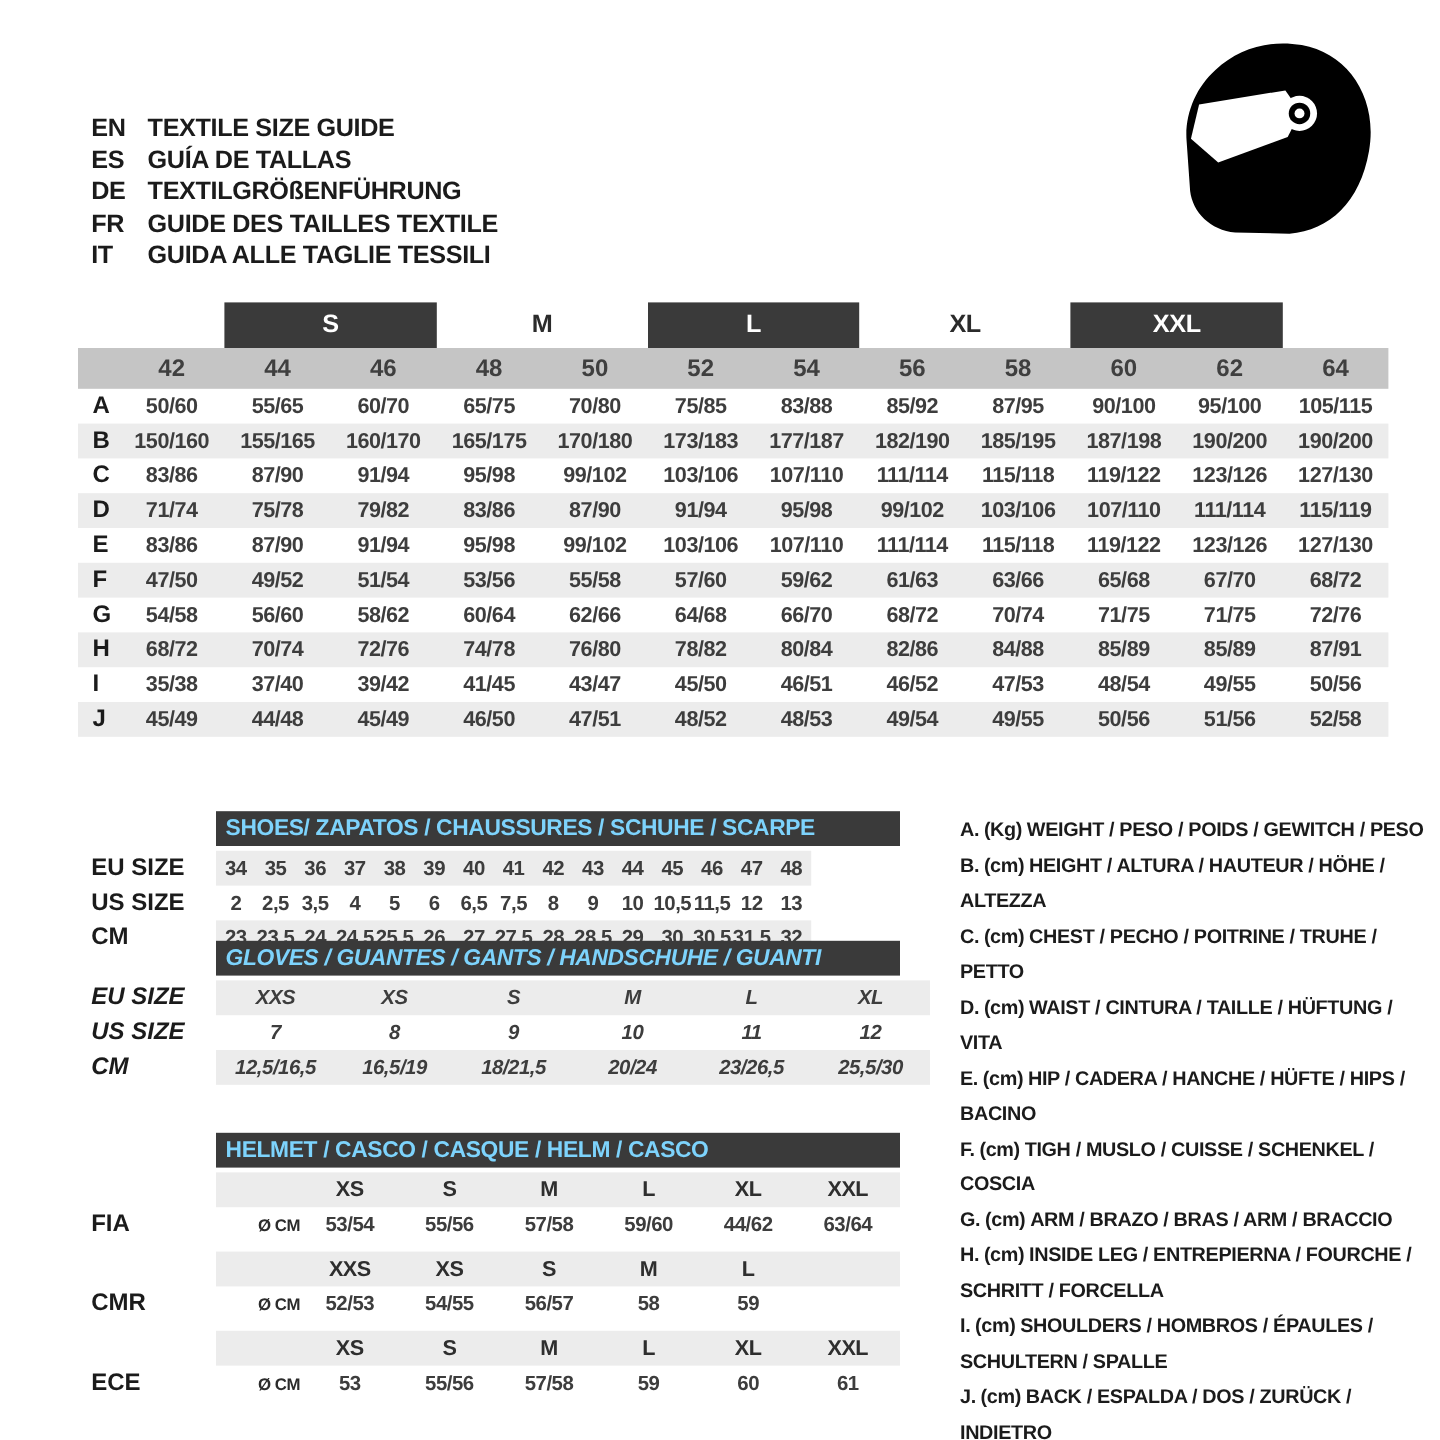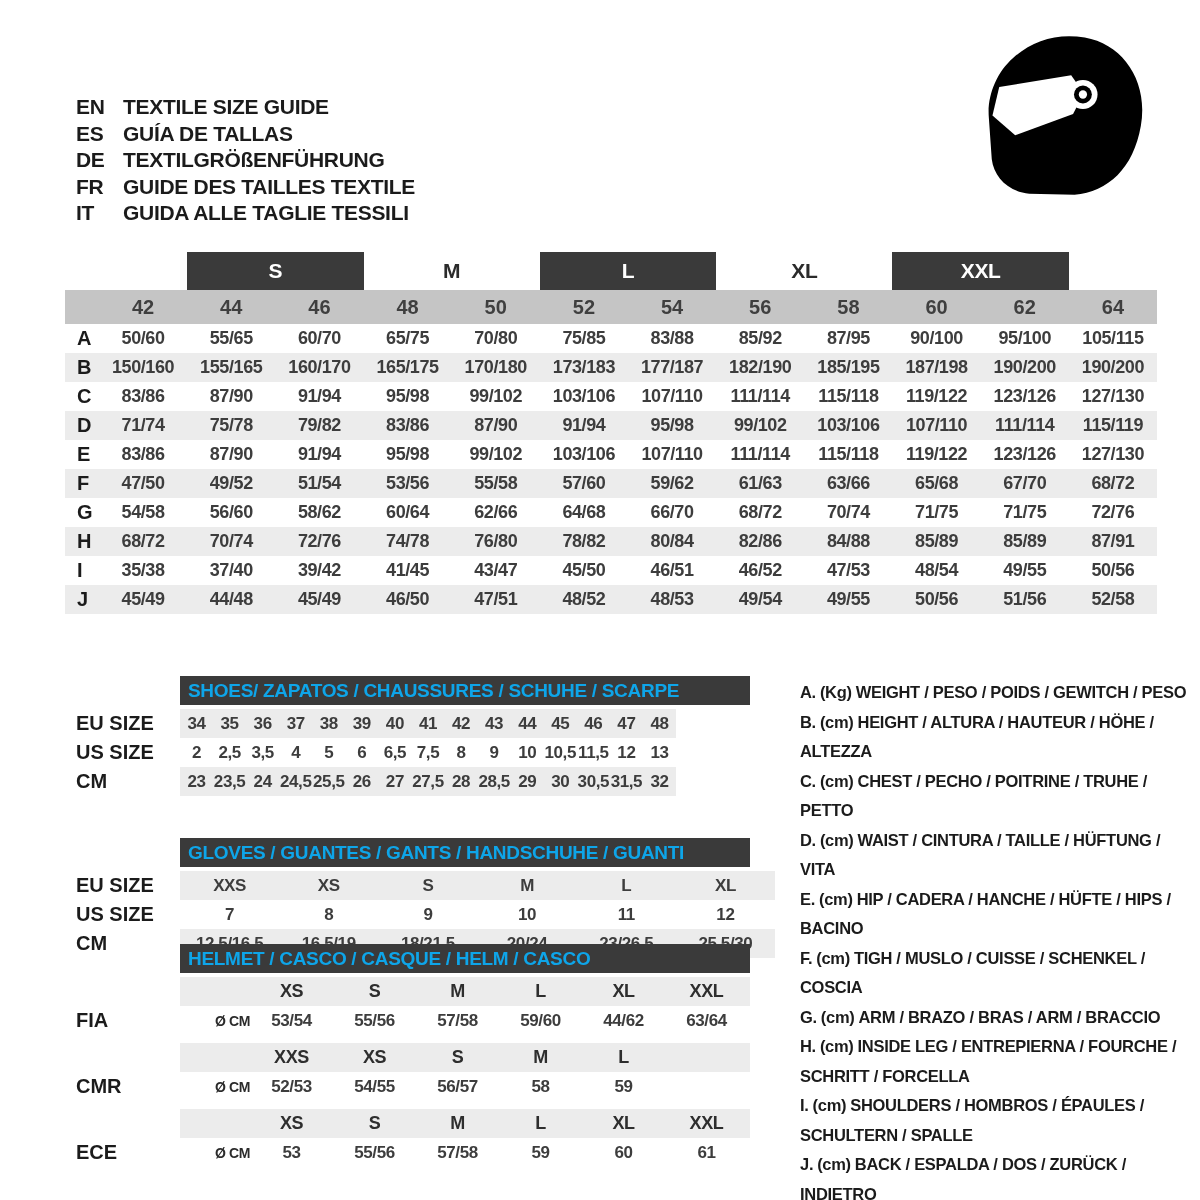--- a/index.html
+++ b/index.html
@@ -22,21 +22,21 @@
   .group.boxed{background:var(--dark);color:#fff;}
   .size-band{display:grid;grid-template-columns:34px repeat(12,1fr);height:34px;background:var(--band);
              align-items:center;text-align:center;font-size:20px;color:#3f3f3f;}
   .trow{display:grid;grid-template-columns:34px repeat(12,1fr);height:29px;align-items:center;
         text-align:center;font-size:18px;color:var(--val);letter-spacing:-0.4px;}
   .trow.striped{background:var(--stripe);}
   .cell.letter{text-align:left;padding-left:12px;font-size:20px;color:#1b1b1b;letter-spacing:0;}
 
   
   .subtable{position:absolute;left:65px;}
-  .sec-title{margin-left:115px;width:570px;height:29px;background:var(--dark);color:#0ea5e9;
+  .sec-title{margin-left:115px;width:570px;height:29px;background:var(--dark);color:#7dd3fc;
              font-size:19px;display:flex;align-items:center;padding-left:8px;box-sizing:border-box;letter-spacing:-0.3px;}
   .lines{margin-top:4px;}
   .line{display:flex;align-items:center;}
   .line.gap-after{margin-bottom:8px;}
   .side-label{width:115px;flex:0 0 115px;font-size:20px;padding-left:11px;box-sizing:border-box;color:#1b1b1b;}
   .srow{display:grid;height:29px;align-items:center;text-align:center;font-size:17px;color:var(--val);letter-spacing:-0.4px;}
   .srow.striped{background:var(--stripe);}
   .srow.shoes{width:496px;grid-template-columns:repeat(15,1fr);}
   .srow.gloves{width:595px;grid-template-columns:repeat(6,1fr);}
   .srow.helmet{width:570px;grid-template-columns:70px repeat(6,83px);}
@@ -324,21 +324,21 @@
             <div class="cell">29</div>
             <div class="cell">30</div>
             <div class="cell">30,5</div>
             <div class="cell">31,5</div>
             <div class="cell">32</div>
           </div>
         </div>
       </div>
   </div>
 
-  <div class="subtable" style="top:838px;">
+  <div class="subtable" style="top:784px;font-style:italic;">
     <div class="sec-title">GLOVES / GUANTES / GANTS / HANDSCHUHE / GUANTI</div>
     <div class="lines">
         <div class="line">
           <div class="side-label">EU SIZE</div>
           <div class="srow gloves striped">
             <div class="cell">XXS</div>
             <div class="cell">XS</div>
             <div class="cell">S</div>
             <div class="cell">M</div>
             <div class="cell">L</div>

